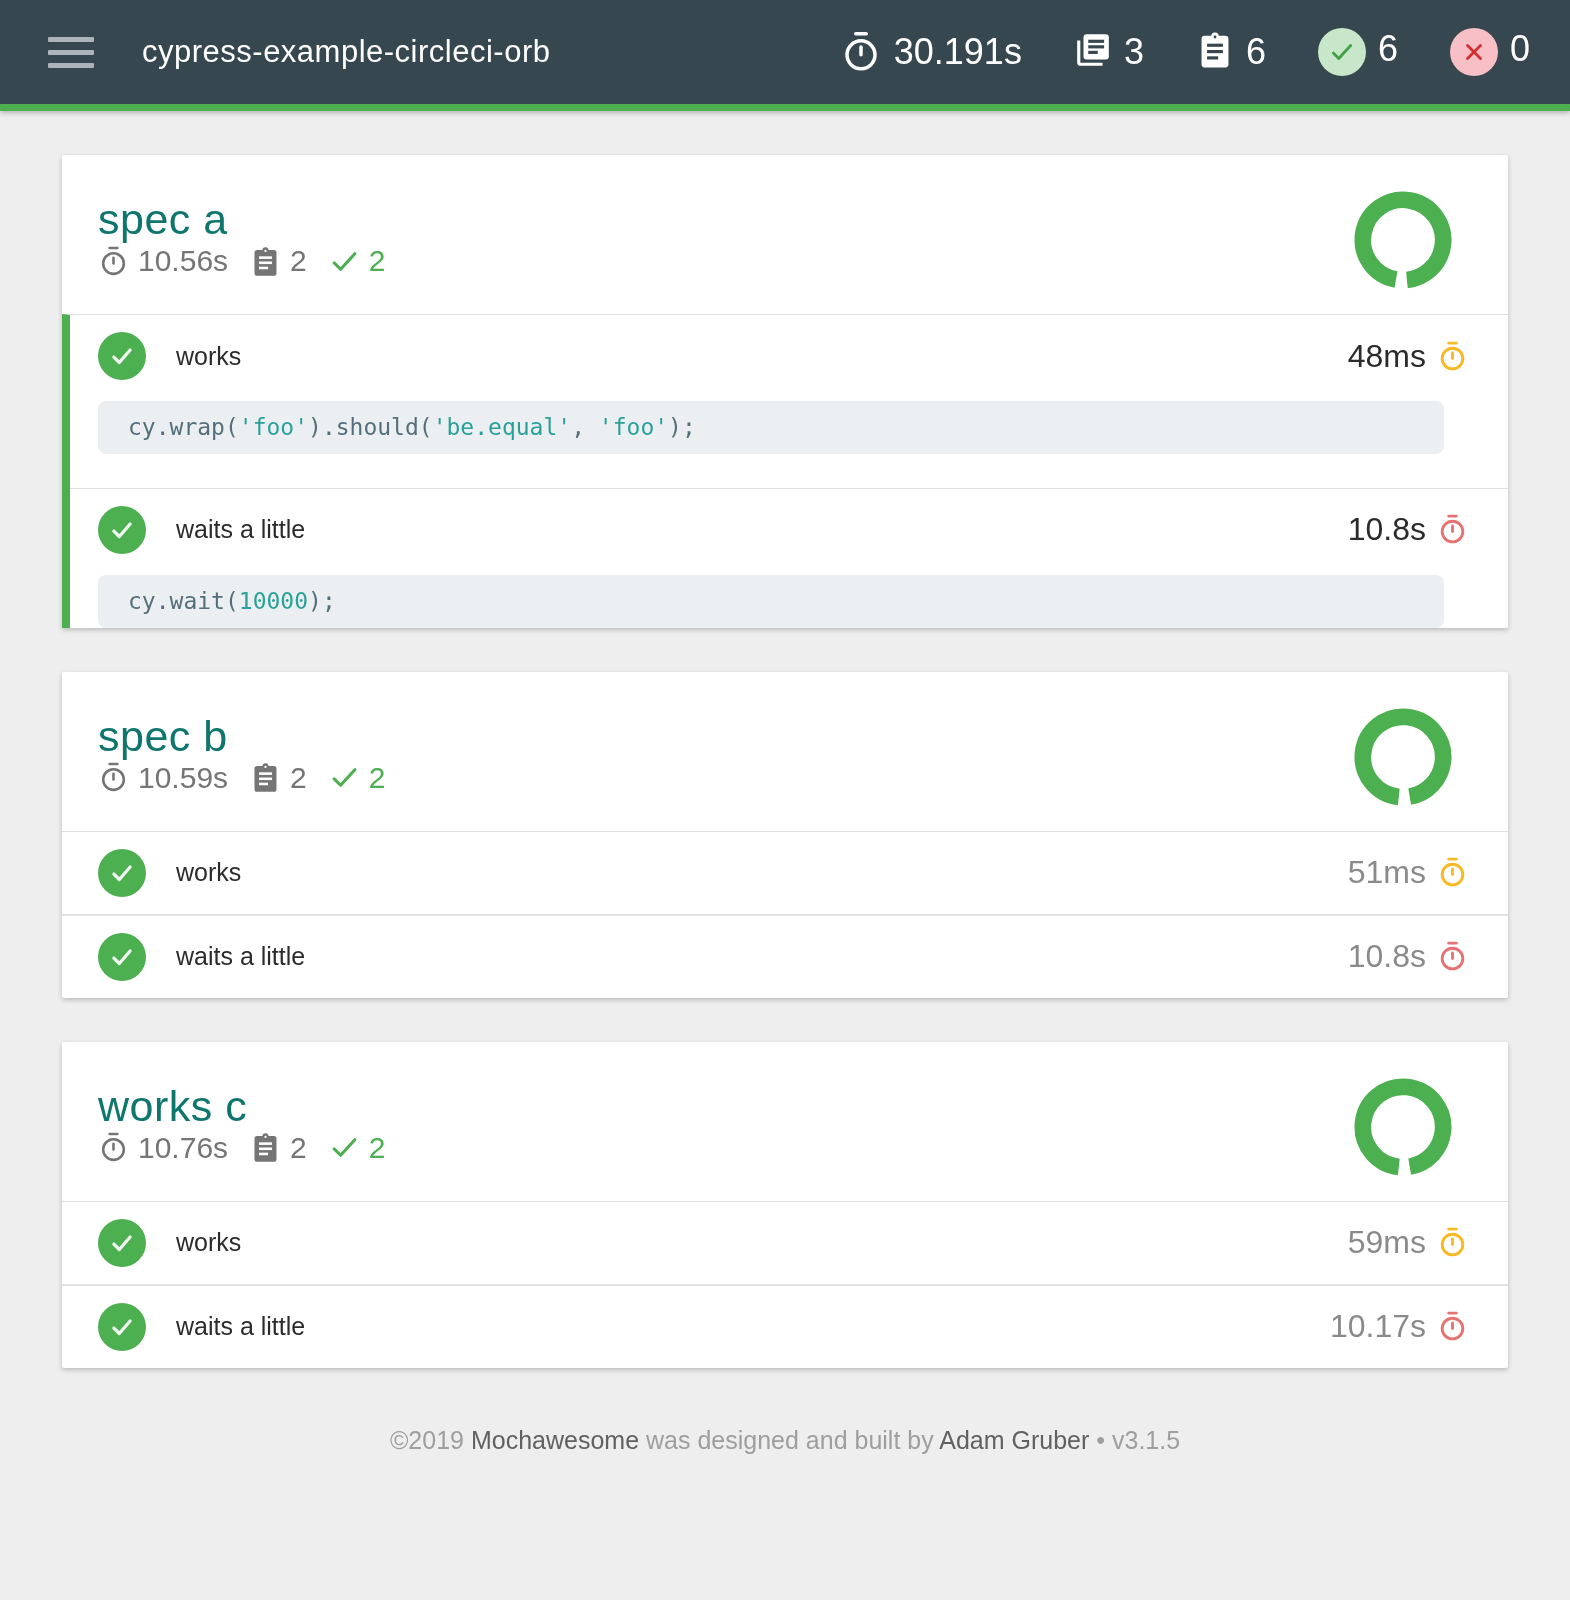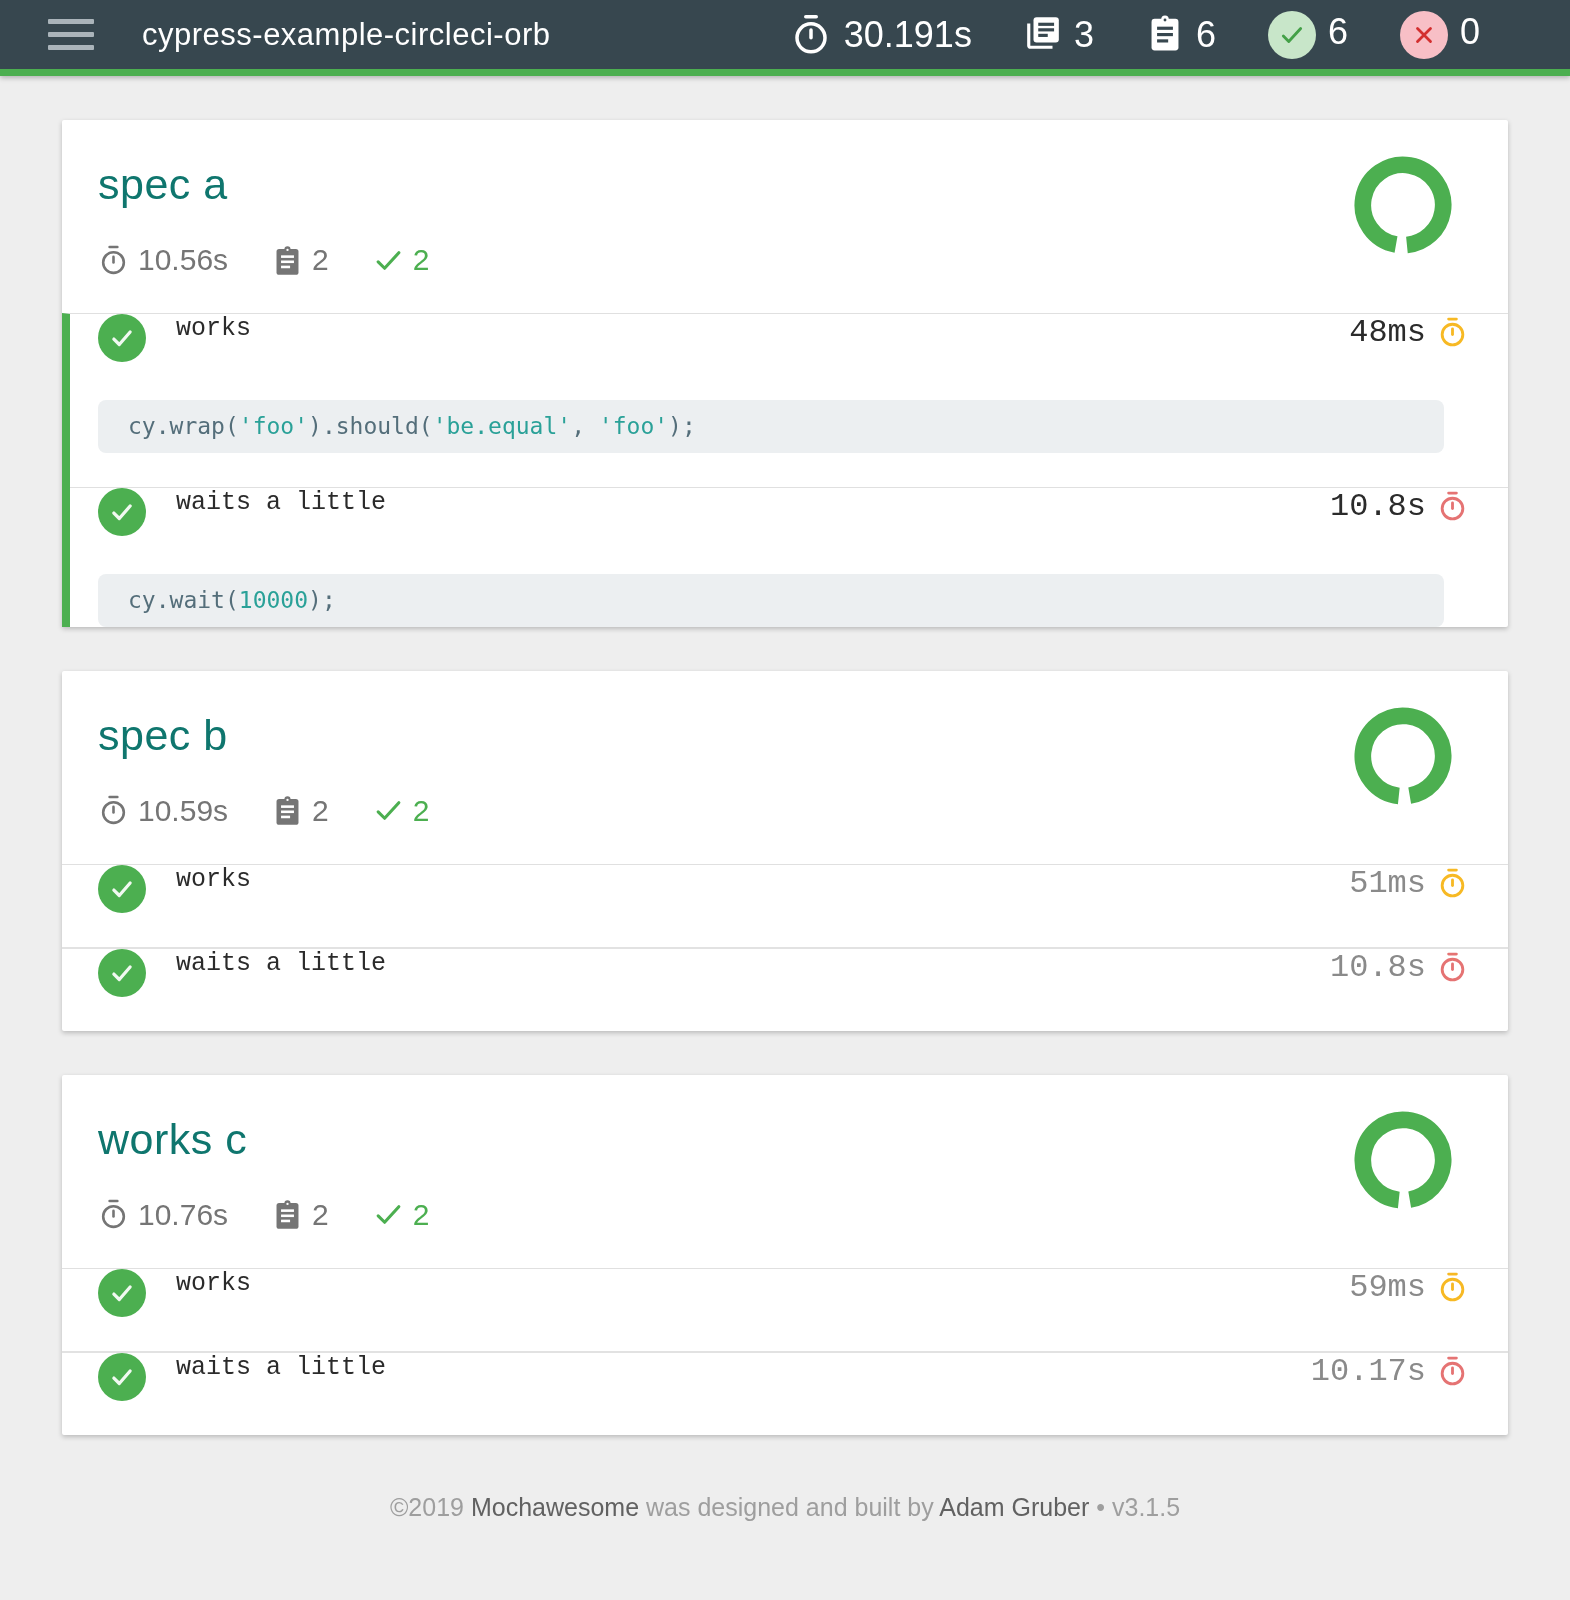--- a/index.html
+++ b/index.html
@@ -1,22 +1,22 @@
 <!DOCTYPE html>
 <html><head>
 <meta charset="utf-8">
 <style>
   * { margin: 0; padding: 0; box-sizing: border-box; }
   html, body { width: 1570px; background: #eeeeee; font-family: "Liberation Sans", sans-serif; }
   body { height: 1600px; overflow: hidden; }
 
   
   .navbar {
-    height: 76px; background: #37474f; border-bottom: 7px solid #4caf50;
-    display: flex; align-items: center; padding: 0 90px 0 48px;
+    height: 111px; background: #37474f; border-bottom: 7px solid #4caf50;
+    display: flex; align-items: center; padding: 0 40px 0 48px;
     box-shadow: 0 2px 5px rgba(0,0,0,0.25);
   }
   .hamburger { width: 46px; display: flex; flex-direction: column; gap: 8px; cursor: pointer; }
   .hamburger span { display: block; height: 5px; background: #aab4ba; border-radius: 1px; }
   .nav-title { color: #ffffff; font-size: 31px; font-weight: 400; margin-left: 48px; letter-spacing: 0.5px; }
   .nav-stats { margin-left: auto; display: flex; align-items: center; gap: 52px; }
   .stat { display: flex; align-items: flex-start; gap: 12px; color: #ffffff; font-size: 36px; }
   .stat svg.timer-lg { width: 42px; height: 42px; }
   .stat svg.wh38 { width: 38px; height: 38px; }
   .badge { width: 48px; height: 48px; border-radius: 50%; display: flex; align-items: center; justify-content: center; }
@@ -25,32 +25,32 @@
   .badge svg { width: 26px; height: 26px; }
 
   
   .content { width: 1446px; margin: 0 auto; padding-top: 44px; }
   .suite-card {
     background: #ffffff; border-radius: 2px; margin-bottom: 44px;
     box-shadow: 0 2px 5px rgba(0,0,0,0.22);
   }
   .suite-header { position: relative; padding: 40px 36px 36px 36px; }
   .suite-title { font-size: 43px; font-weight: 400; color: #0f766e; letter-spacing: 0.5px; }
-  .suite-meta { display: flex; align-items: flex-start; gap: 44px; margin-top: 34px; }
+  .suite-meta { display: flex; align-items: flex-start; gap: 22px; }
   .meta-item { display: flex; align-items: center; gap: 9px; font-size: 30px; color: #757575; }
   .meta-item svg { width: 31px; height: 31px; }
   .meta-item.passes { color: #4caf50; }
   .donut { position: absolute; top: 36px; right: 56px; width: 98px; height: 98px; }
 
   .test-list { border-top: 1px solid #e0e0e0; }
   .test-list.expanded { border-left: 8px solid #4caf50; }
   .test-list.collapsed .test-item + .test-item { border-top: 2px solid #e2e2e2; }
   .test-list.expanded .test-item + .test-item { border-top: 1px solid #e0e0e0; }
 
-  .test-row { height: 82px; display: flex; align-items: flex-start; padding: 0 40px 0 36px; cursor: pointer; font-family: Liberation Mono, monospace; }
+  .test-row { height: 82px; display: flex; align-items: center; padding: 0 40px 0 36px; cursor: pointer; }
   .test-list.expanded .test-row { padding-left: 28px; }
   .check-circle { width: 48px; height: 48px; border-radius: 50%; background: #4caf50; flex: none;
                   display: flex; align-items: center; justify-content: center; }
   .check-circle svg { width: 26px; height: 26px; }
   .test-name { font-size: 25px; color: #2b2b2b; margin-left: 30px; }
   .test-duration { margin-left: auto; display: flex; align-items: center; gap: 11px; font-size: 32px; }
   .test-list.collapsed .test-duration { color: #8a8a8a; }
   .test-list.expanded .test-duration { color: #2b2b2b; }
   .test-duration svg { width: 31px; height: 31px; }
   .speed-medium { color: #f7b924; }

